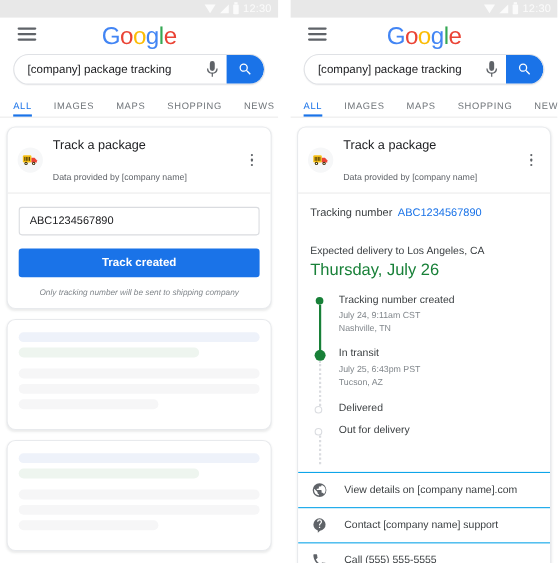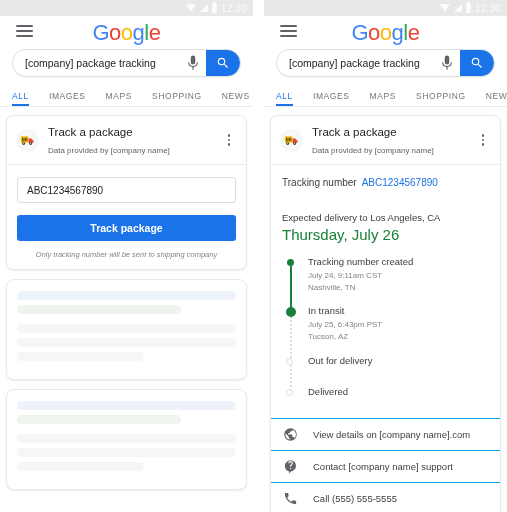--- a/index.html
+++ b/index.html
@@ -87,21 +87,21 @@
     margin: 8px 6px 0 6px; box-shadow: 0 1px 2px rgba(60,64,67,.10);
     overflow: hidden;
   }
   .card-head { display:flex; align-items:center; padding: 9px 10px 9px 9px; }
   .truck-circle {
     width: 23px; height: 23px; border-radius: 50%; background: #f6f7f8;
     display:flex; align-items:center; justify-content:center; flex:none; margin-right: 9px;
   }
   .card-head-text { flex: 1; min-width: 0; }
   .card-title { font-size: 11.5px; color: #202124; line-height: 1.25; }
-  .card-sub { font-size: 8px; color: #5f6368; margin-top: 7px; }
+  .card-sub { font-size: 8px; color: #5f6368; margin-top: 18px; }
   .kebab { width: 14px; flex: none; display:flex; flex-direction:column; align-items:center; gap:2px; cursor:pointer; }
   .kebab i { width: 2.5px; height: 2.5px; border-radius: 50%; background: #5f6368; display:block; }
   .card-divider { height: 1px; background: #ebebeb; }
 
   
   .card-body { padding: 12px 10px 10px 10px; }
   .tracking-input {
     width: 100%; height: 26px; border: 1px solid #dadce0; border-radius: 3px;
     padding: 0 9px; font-size: 10px; color: #202124; outline: none;
     font-family: "Liberation Sans", sans-serif;
@@ -229,21 +229,21 @@
         </div>
         <div class="kebab">
             <i></i>
             <i></i>
             <i></i>
           </div>
       </div>
       <div class="card-divider"></div>
       <div class="card-body">
         <input class="tracking-input" type="text" value="ABC1234567890" style="">
-        <button class="track-btn">Track package</button>
+        <button class="track-btn">Track created</button>
         <div class="disclaimer">Only tracking number will be sent to shipping company</div>
       </div>
     </div>
 
     <div class="skel-card">
       <div class="skel blue" style="width:100%"></div>
       <div class="skel green" style="width:75%"></div>
       <div class="skel gray sp" style="width:100%"></div>
       <div class="skel gray" style="width:100%"></div>
       <div class="skel gray" style="width:58%"></div>
@@ -352,31 +352,31 @@
           <div class="tl-item with-meta">
             <span class="tl-dot current"></span>
             <span class="tl-line dotted" style="top:12px;height:44px"></span>
             <div class="tl-title">In transit</div>
             <div class="tl-meta">
               <div>July 25, 6:43pm PST</div>
               <div>Tucson, AZ</div>
             </div>
           </div>
 
+          <div class="tl-item">
+            <span class="tl-dot future"></span>
+            <div class="tl-title">Delivered</div>
+          </div>
+
           <div class="tl-item no-meta">
             <span class="tl-dot future"></span>
             <span class="tl-line dotted" style="top:10px;height:26px"></span>
             <div class="tl-title">Out for delivery</div>
           </div>
 
-          <div class="tl-item">
-            <span class="tl-dot future"></span>
-            <div class="tl-title">Delivered</div>
-          </div>
-
         </div>
       </div>
 
       <div class="action">
         <span class="action-icon">
           <svg width="15" height="15" viewBox="0 0 24 24">
             <path fill="#5f6368" d="M12 2a10 10 0 1 0 0 20 10 10 0 0 0 0-20zm-1 17.9A8 8 0 0 1 4 12c0-.62.07-1.22.21-1.79L9 15v1a2 2 0 0 0 2 2zm6.9-2.54A1.99 1.99 0 0 0 16 16h-1v-3a1 1 0 0 0-1-1H8v-2h2a1 1 0 0 0 1-1V7h2a2 2 0 0 0 2-2v-.41A8 8 0 0 1 18.9 17.36z"></path>
           </svg>
         </span>
         <span class="action-label">View details on [company name].com</span>

